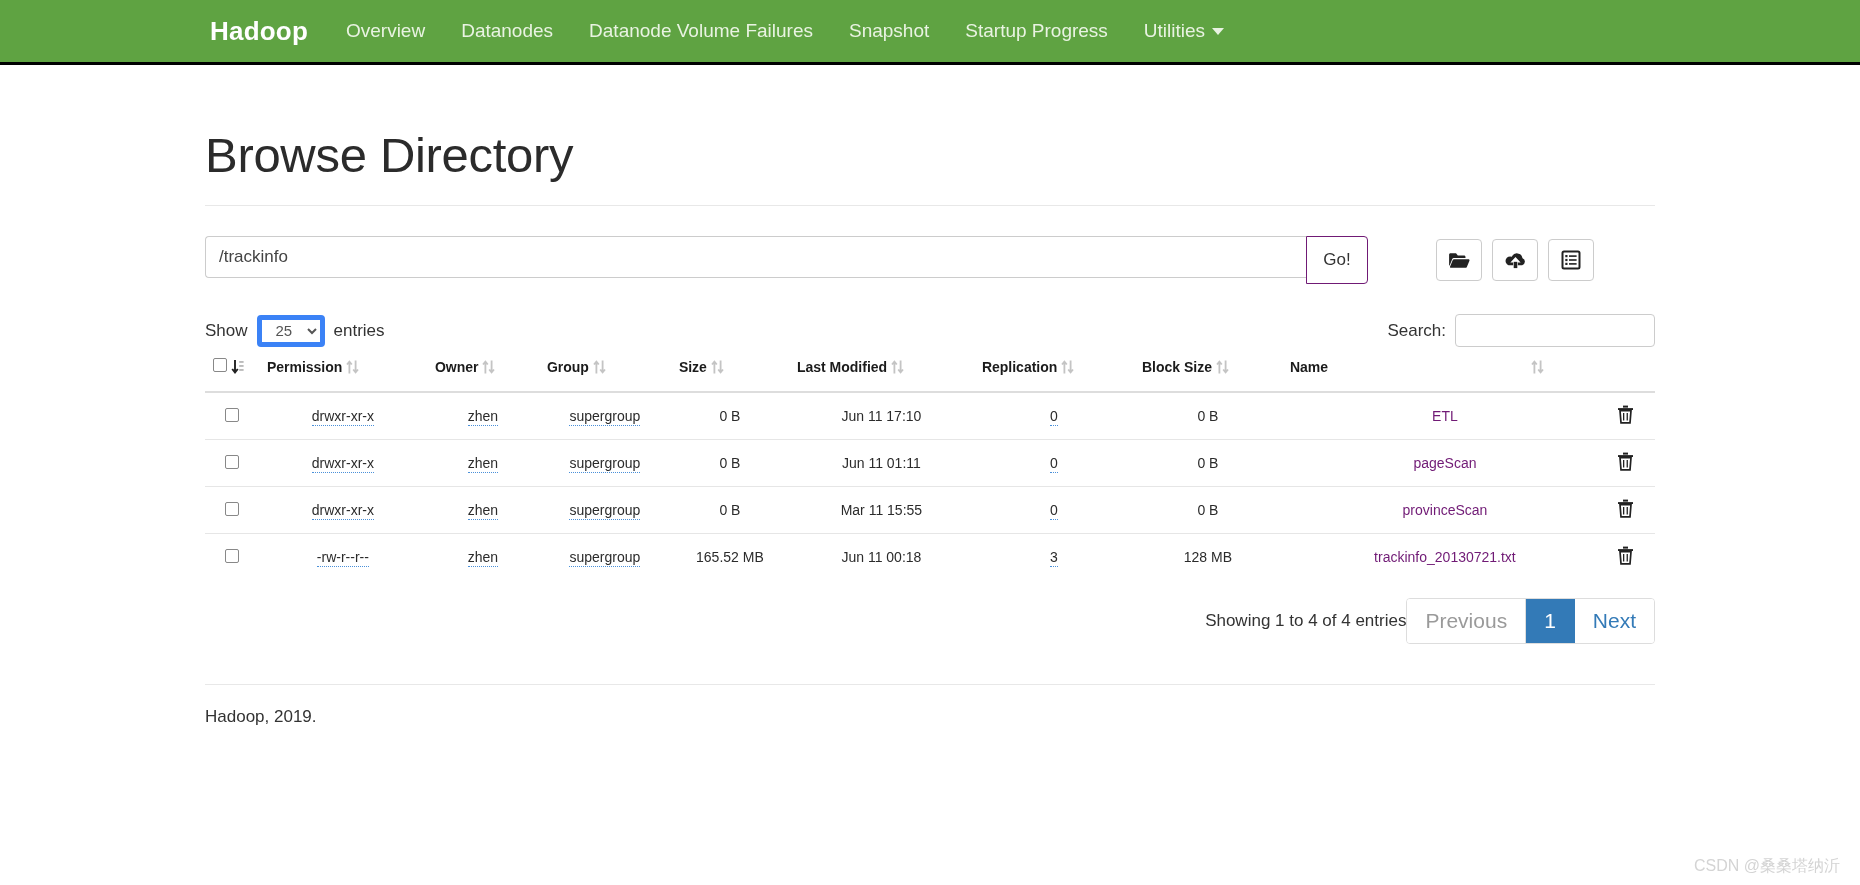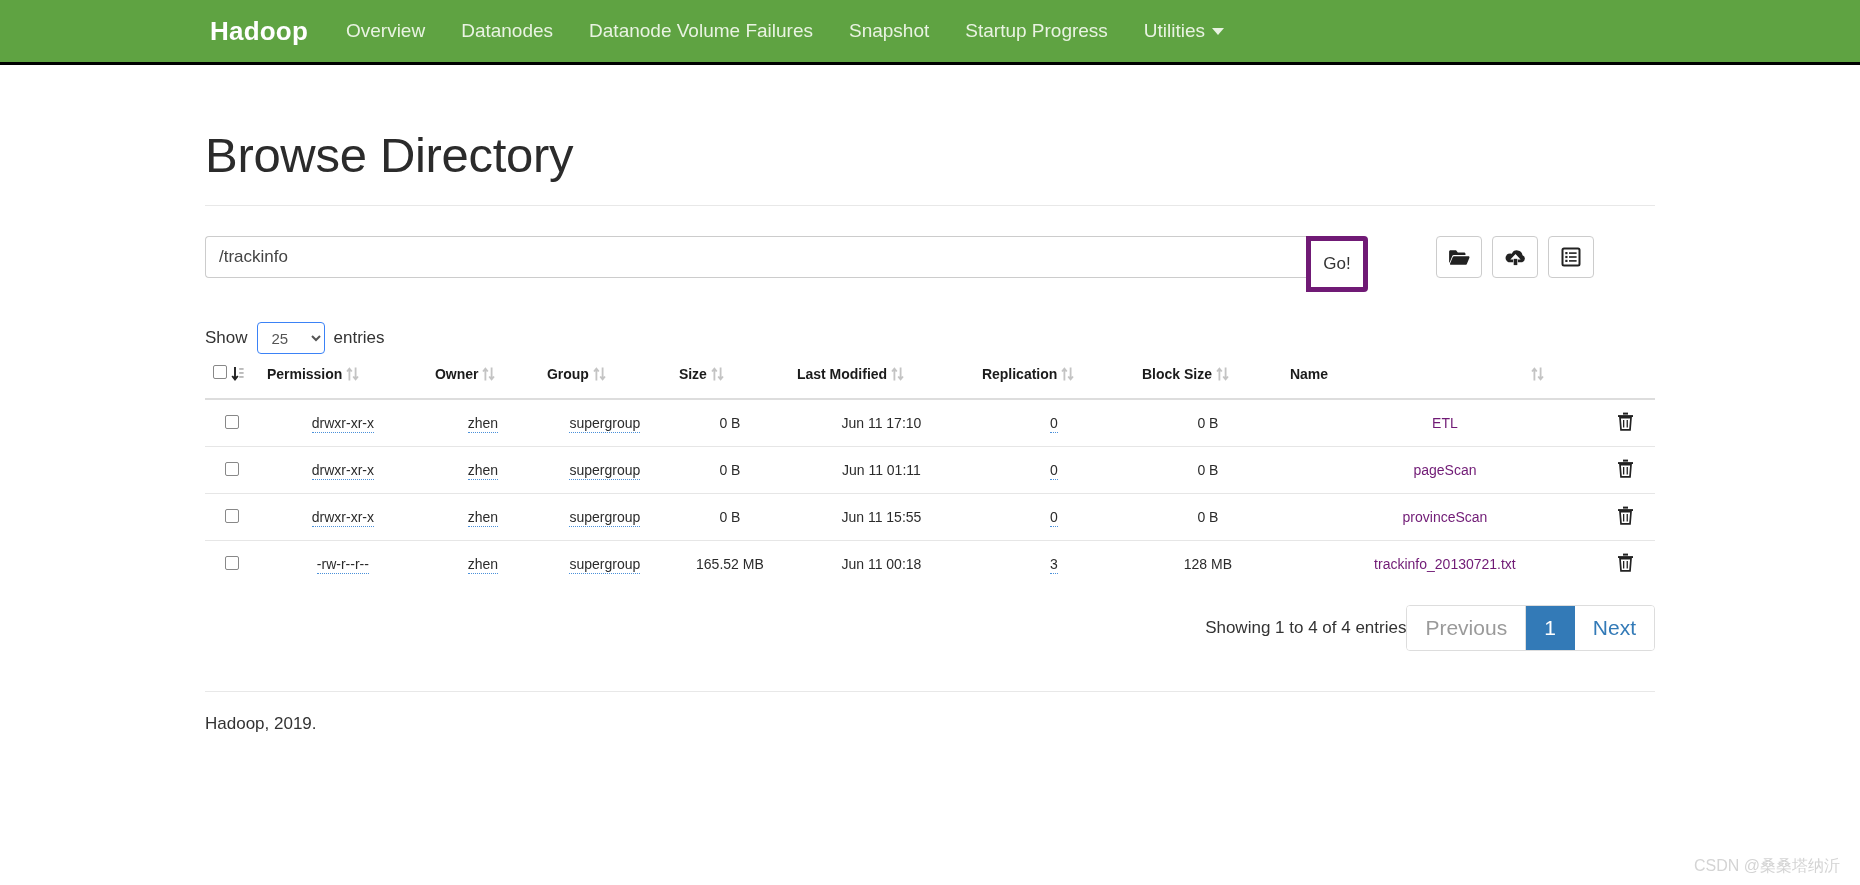--- a/index.html
+++ b/index.html
@@ -63,21 +63,21 @@
   }
   .hr {
     border: 0;
     border-top: 1px solid #e8e8e8;
     margin: 0 0 30px 0;
   }
 
   
   .pathrow {
     display: flex;
-    align-items: flex-start;
+    align-items: center;
     gap: 8px;
     margin-bottom: 30px;
   }
   .input-group {
     display: flex;
     flex: 0 0 1163px;
   }
   .path-input {
     flex: 1;
     height: 42px;
@@ -85,23 +85,23 @@
     border-right: none;
     border-radius: 4px 0 0 4px;
     font-size: 17px;
     color: #444;
     padding: 0 13px;
     font-family: "Liberation Sans", sans-serif;
     outline: none;
     background: #fff;
   }
   .go-btn {
-    height: 56px;
+    height: 48px;
     min-width: 62px;
-    border: 5px solid #701a75;
+    border: 1px solid #701a75;
     border-radius: 0 4px 4px 0;
     background: #ffffff;
     font-size: 17px;
     color: #333;
     cursor: pointer;
     font-family: "Liberation Sans", sans-serif;
   }
   .icon-btn-group {
     display: flex;
     gap: 10px;
@@ -129,21 +129,21 @@
   .show-entries {
     font-size: 17px;
     color: #333;
     display: flex;
     align-items: center;
     gap: 9px;
   }
   .len-select {
     height: 32px;
     width: 68px;
-    border: 1px solid #3b82f6;
+    border: 5px solid #3b82f6;
     border-radius: 4px;
     font-size: 15px;
     color: #555;
     padding: 0 4px 0 10px;
     font-family: "Liberation Sans", sans-serif;
     background: #fff;
   }
   .search-wrap {
     font-size: 17px;
     color: #333;
@@ -325,20 +325,24 @@
   </div>
 
   <div class="controls">
     <div class="show-entries">
       <span>Show</span>
       <select class="len-select">
         <option>25</option>
       </select>
       <span>entries</span>
     </div>
+    <div class="search-wrap">
+      <span>Search:</span>
+      <input class="search-input" type="text" value="" style="">
+    </div>
   </div>
 
   <table class="files">
     <thead>
       <tr>
         <th class="col-chk">
           <span class="chk"></span>
           <span class="sortbox">
             <svg width="14" height="16" viewBox="0 0 14 16">
               <path d="M4 1 L4 13 M1.2 10 L4 13.4 L6.8 10" stroke="#222" stroke-width="1.9" fill="none"></path>
@@ -466,21 +470,21 @@
           </svg>
         </td>
       </tr>
 
       <tr>
         <td class="col-chk"><span class="chk"></span></td>
         <td class="col-perm"><span class="editable">drwxr-xr-x</span></td>
         <td class="col-owner"><span class="editable">zhen</span></td>
         <td class="col-group"><span class="editable">supergroup</span></td>
         <td class="col-size plain">0 B</td>
-        <td class="col-mod plain">Jun 11 15:55</td>
+        <td class="col-mod plain">Mar 11 15:55</td>
         <td class="col-rep"><span class="editable">0</span></td>
         <td class="col-blk plain">0 B</td>
         <td><a class="namelink">provinceScan</a></td>
         <td class="col-trash">
           <svg width="17" height="19" viewBox="0 0 17 19">
             <rect x="1" y="3.1" width="15" height="1.9" fill="#222"></rect>
             <rect x="6" y="0.6" width="5" height="2" fill="#222"></rect>
             <path d="M3 5.6 h11 l-1 12.2 H4 z" fill="none" stroke="#222" stroke-width="1.7"></path>
             <rect x="6" y="8" width="1.3" height="7.5" fill="#222"></rect>
             <rect x="9.6" y="8" width="1.3" height="7.5" fill="#222"></rect>

